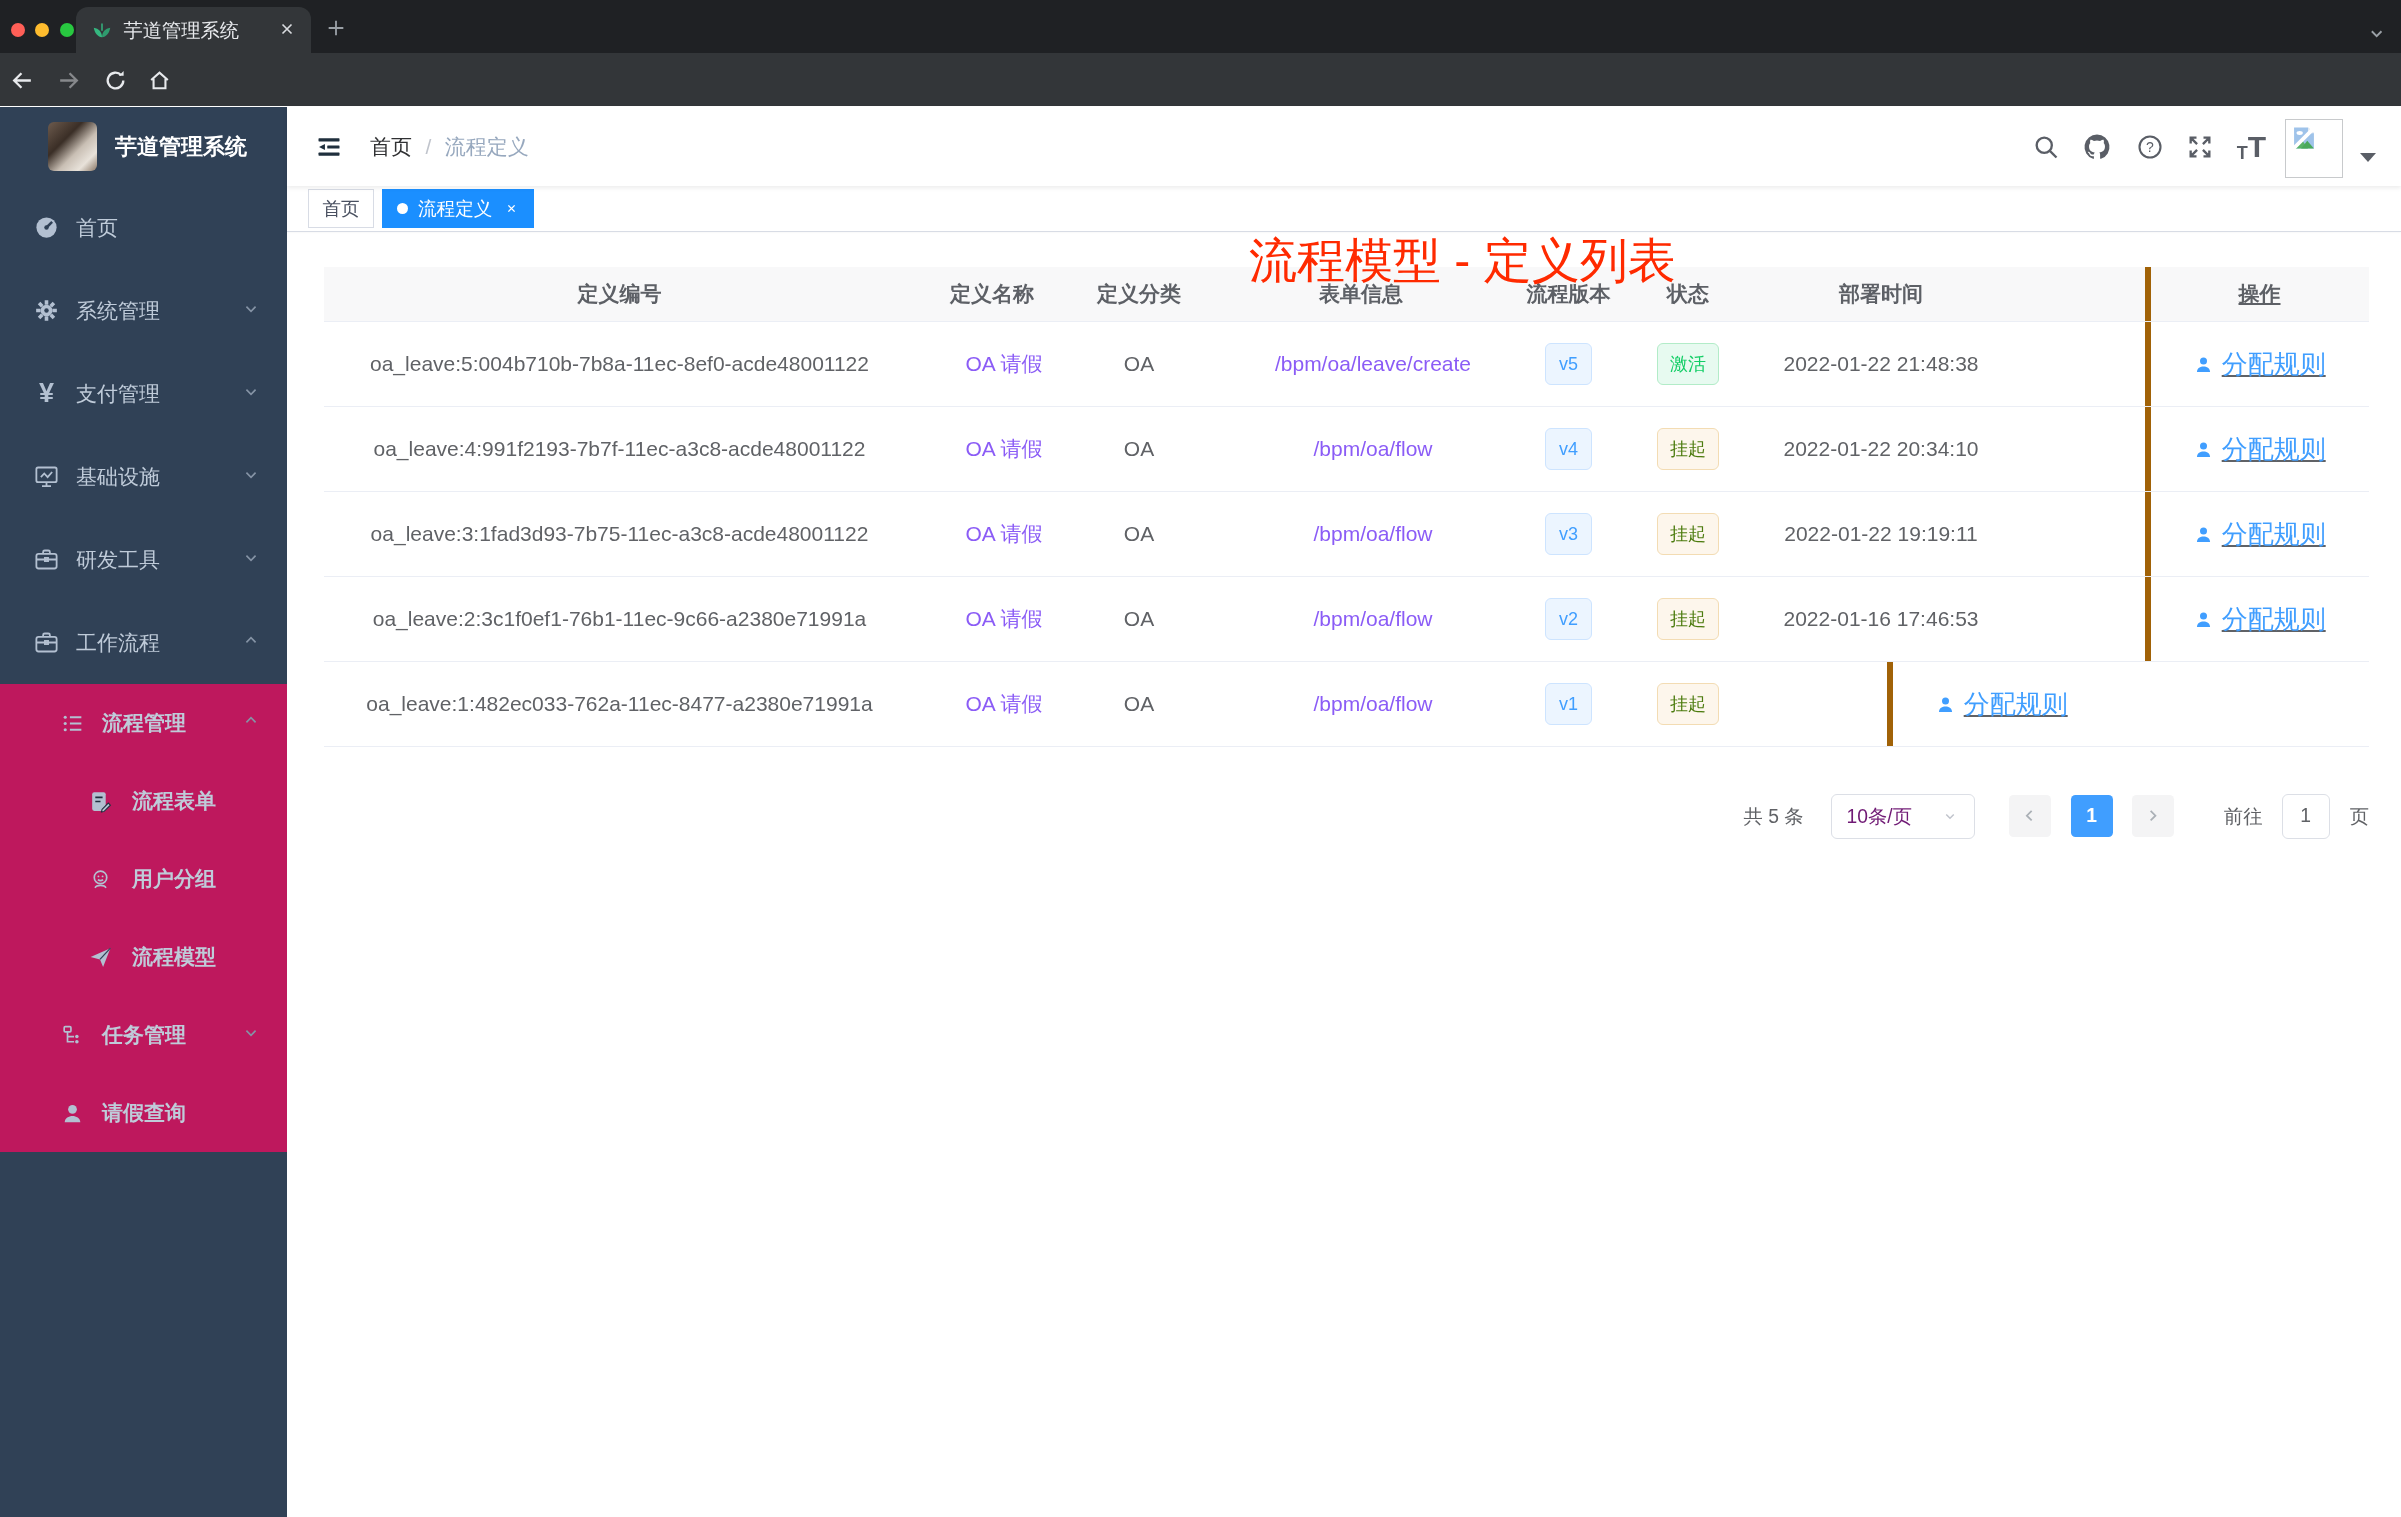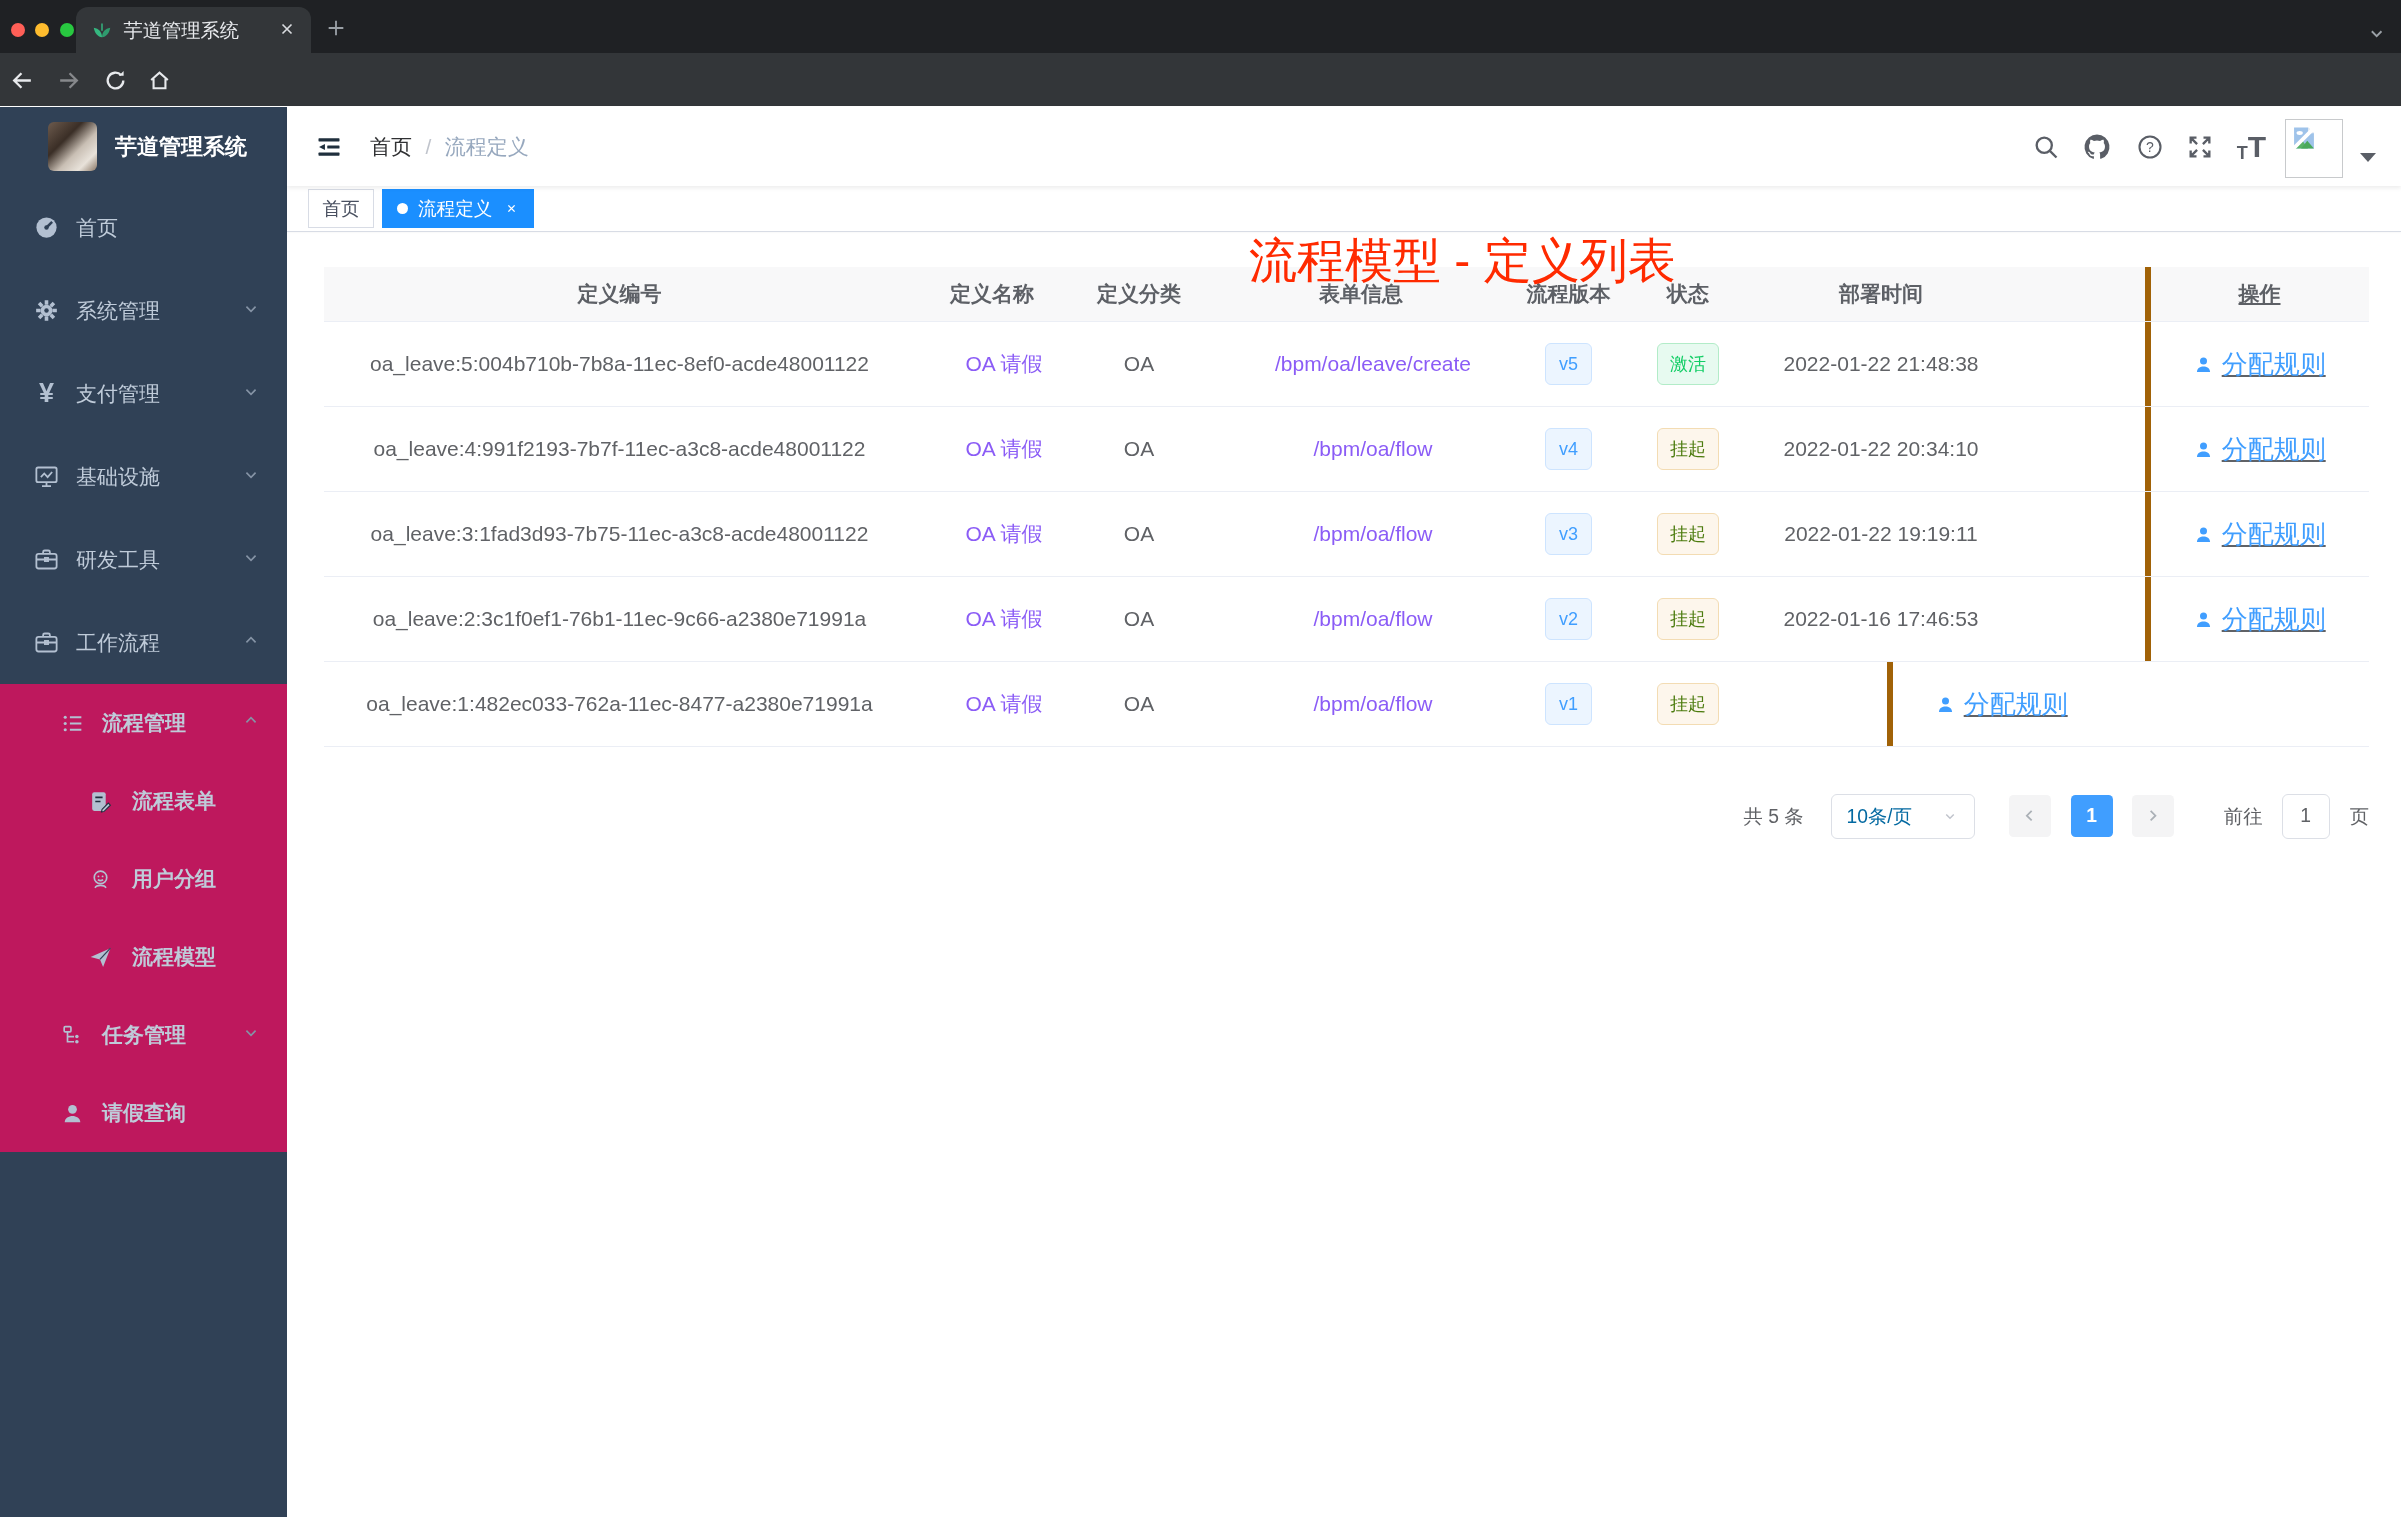--- a/index.html
+++ b/index.html
@@ -98,21 +98,21 @@
           border-radius:6px; font-size:18px; }
   .stag[data-type="active"] { background:#e7faf0; border:0.7px solid #b2ecc8; color:#13ce66; }
   .stag[data-type="suspend"] { background:#fdf6ec; border:0.7px solid #f3dcb3; color:#4d7c0f; }
   .action-link { display:inline-flex; align-items:center; gap:7.4px; color:#409eff; font-size:26px; cursor:pointer; }
 
   
   .pagination { position:absolute; top:792px; right:32px; height:48px; display:flex; align-items:center;
                 font-size:19.3px; color:#606266; }
   .pg-total { margin-right:27px; }
   .pg-select { width:144px; height:45px; border:0.7px solid #dcdfe6; border-radius:6px; display:flex; align-items:center;
-               justify-content:space-between; padding:0 15px; margin-right:34px; color:#0369a1; cursor:pointer; }
+               justify-content:space-between; padding:0 15px; margin-right:34px; color:#701a75; cursor:pointer; }
   .pg-btn { width:42px; height:42px; background:#f4f4f5; border-radius:4.5px; display:flex; align-items:center;
             justify-content:center; cursor:pointer; }
   .pg-prev { margin-right:20px; } .pg-next { margin-right:50px; }
   .pg-page { width:42px; height:42px; background:#409eff; color:#fff; border-radius:4.5px; display:flex;
              align-items:center; justify-content:center; font-weight:600; margin-right:19.3px; cursor:pointer; }
   .pg-goto { margin-right:19.3px; }
   .pg-input { width:48px; height:45px; border:0.7px solid #dcdfe6; border-radius:6px; text-align:center;
               font-size:19.3px; color:#606266; margin-right:20px; font-family:inherit; }
 </style>
 </head>

